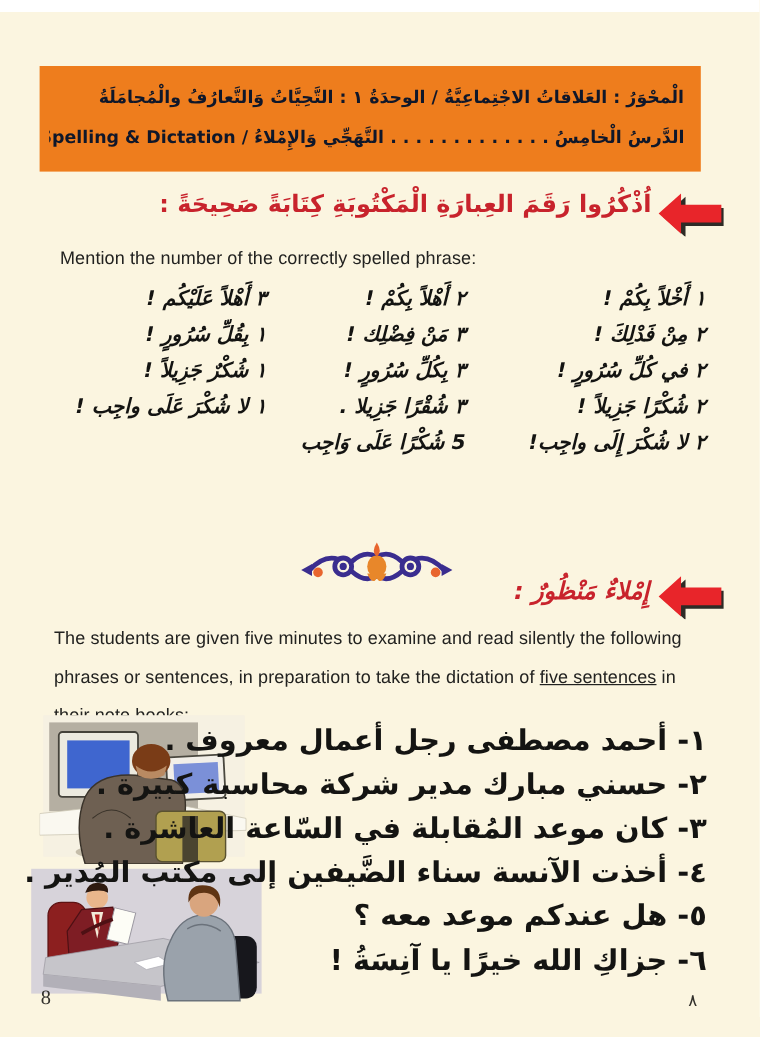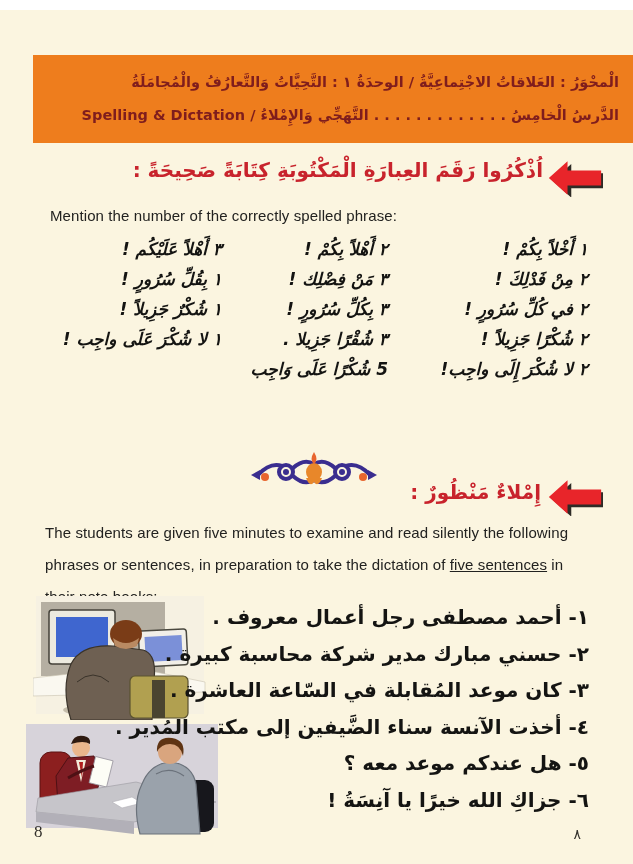--- a/index.html
+++ b/index.html
@@ -6,35 +6,35 @@
   body{
     width:633px;height:864px;position:relative;background:#ffffff;
     font-family:"Liberation Sans",sans-serif;overflow:hidden;
   }
   .page{
     position:absolute;top:10px;left:0;width:633px;height:854px;
     background:#fbf5e0;overflow:hidden;
   }
   
   .header-box{
-    position:absolute;left:33px;top:45px;width:600px;height:88px;
-    background:#ee7d1d;color:#7f1d1d;direction:rtl;
+    position:absolute;left:33px;top:45px;width:551px;height:88px;
+    background:#ee7d1d;color:#0f172a;direction:rtl;
     box-sizing:border-box;padding:11px 14px 0 8px;
   }
   .header-line{
     font-family:"DejaVu Sans",sans-serif;font-weight:bold;
     font-size:14.5px;line-height:33px;white-space:nowrap;overflow:hidden;
   }
   
   .red-heading{
     position:absolute;color:#c8232c;font-weight:bold;font-size:20px;
     direction:rtl;white-space:nowrap;font-family:"DejaVu Sans",sans-serif;
   }
   .heading-1{top:148px;right:90px;}
-  .heading-2{top:470px;right:92px;}
+  .heading-2{top:470px;right:92px;font-style:italic;}
   .arrow-icon{position:absolute;width:56px;height:38px;}
   .arrow-1{top:149px;right:30px;}
   .arrow-2{top:468px;right:30px;}
   
   .instruction-en{
     position:absolute;top:197px;left:50px;font-size:15px;color:#222220;
     letter-spacing:.1px;
   }
   .para-en{
     position:absolute;top:507px;left:45px;width:550px;font-size:15px;
@@ -47,21 +47,21 @@
     display:grid;grid-template-columns:200px 166px 177px;row-gap:10px;
     font-family:"DejaVu Sans",sans-serif;font-weight:bold;font-size:17px;
     color:#141412;
   }
   .phrase{white-space:nowrap;text-align:start;font-style:italic;}
   
   .ornament{position:absolute;left:248px;top:438px;width:132px;height:48px;}
   
   .sentences{
     position:absolute;top:589px;right:44px;direction:rtl;text-align:start;
-    font-family:"DejaVu Sans",sans-serif;font-weight:bold;font-size:20px;
+    font-family:"DejaVu Sans",sans-serif;font-weight:bold;font-size:24px;
     color:#141412;line-height:36.5px;margin-left:24px;
   }
   .sentence{white-space:nowrap;}
   
   .illus-top{position:absolute;left:33px;top:580px;width:174px;height:130px;}
   .illus-bottom{position:absolute;left:24px;top:712px;width:202px;height:124px;}
   
   .pageno-latin{
     position:absolute;left:34px;top:812px;font-family:"Liberation Serif",serif;
     font-size:17px;color:#33312c;

